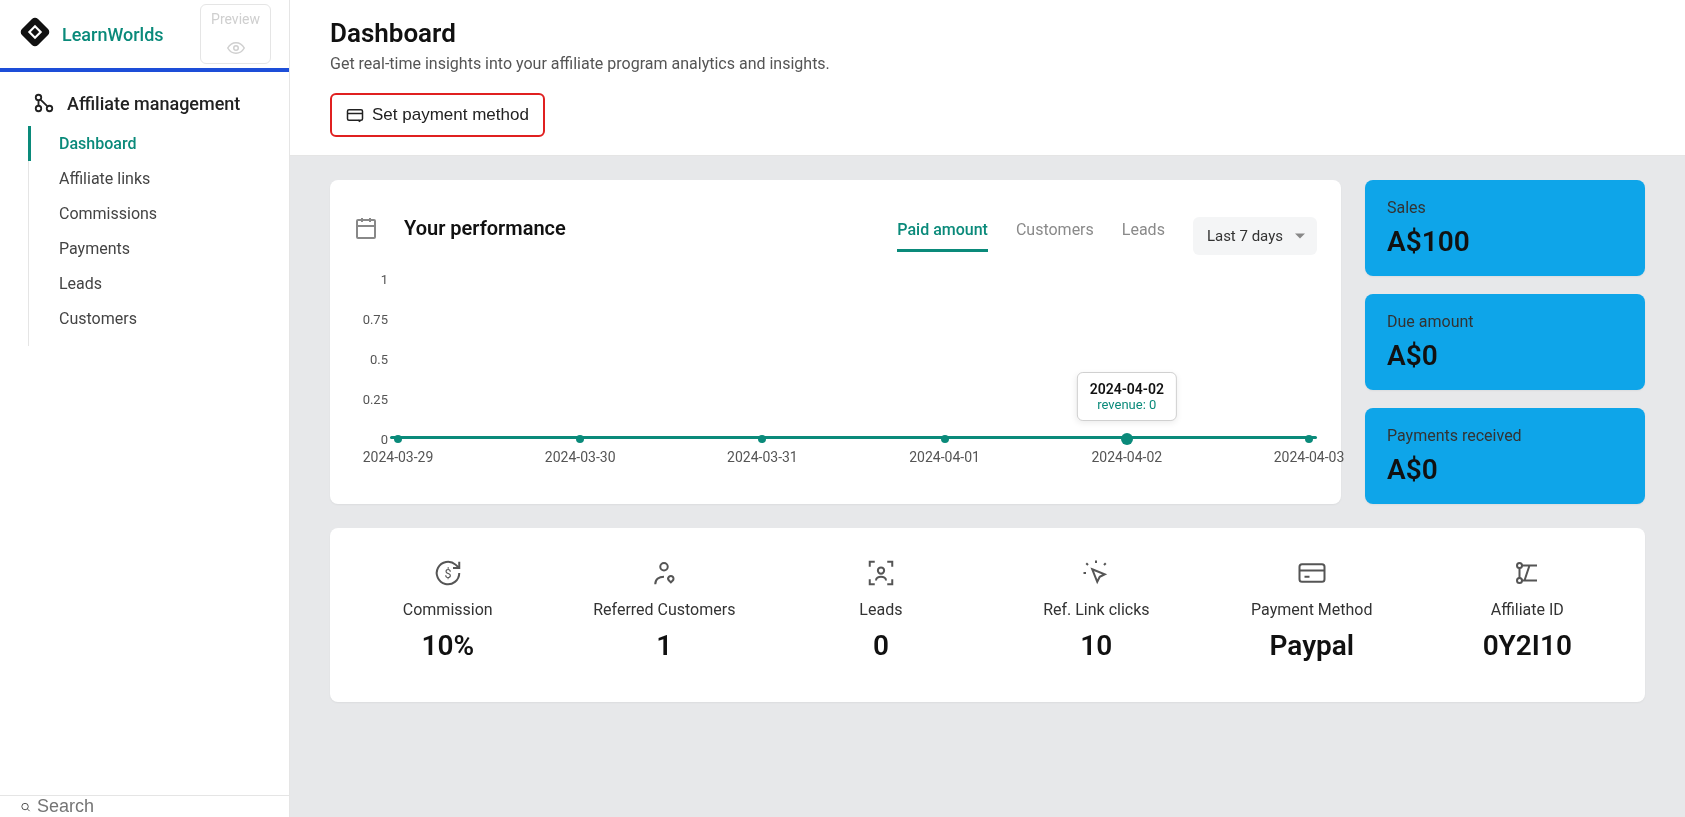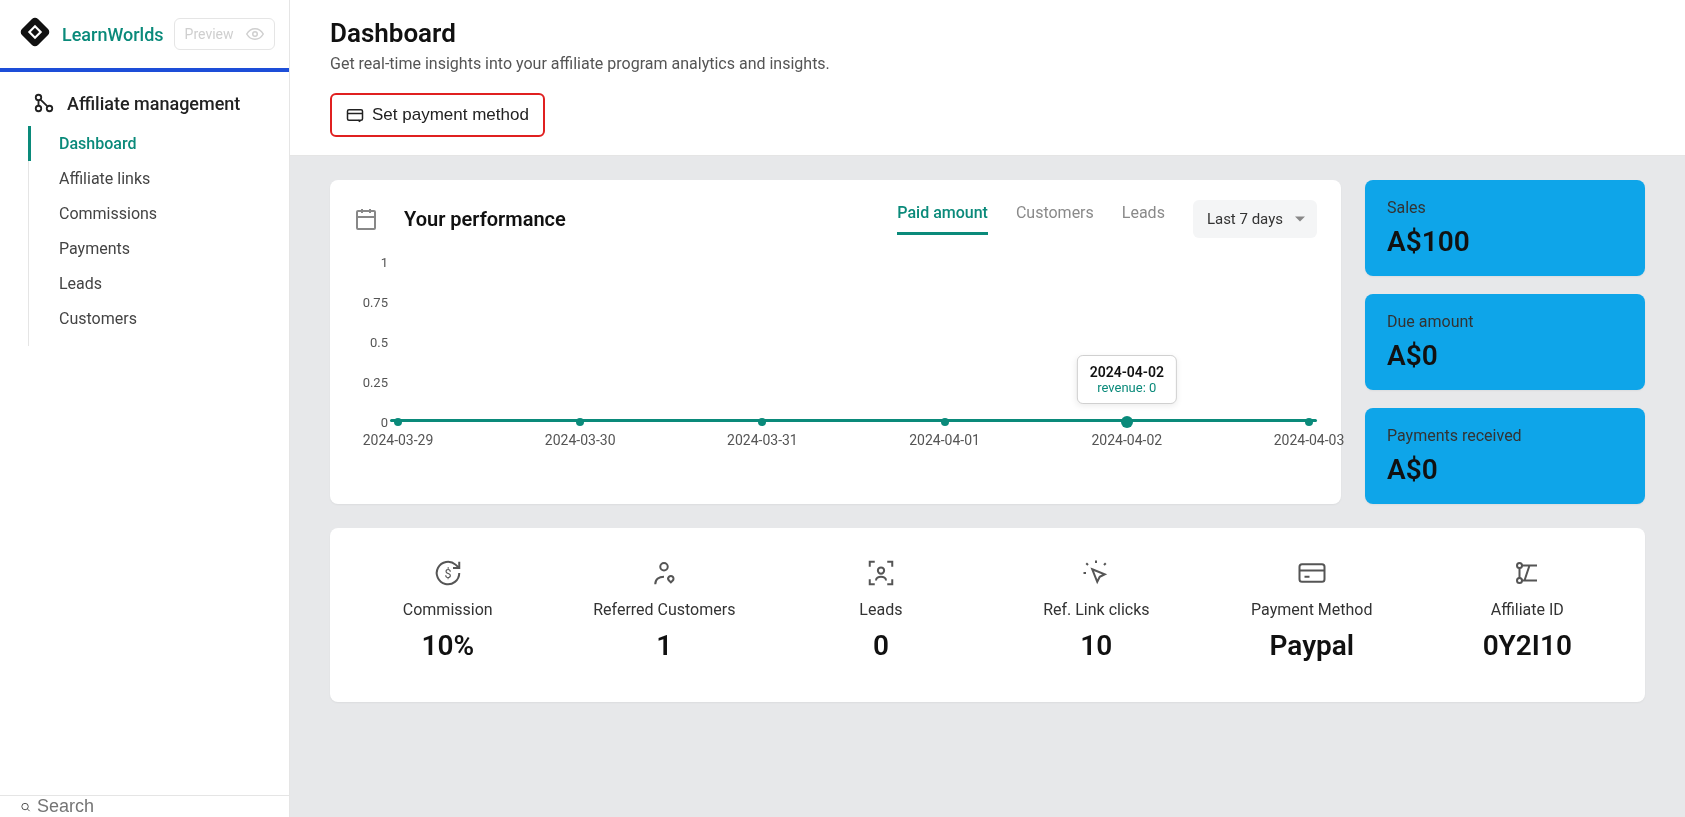--- a/index.html
+++ b/index.html
@@ -2,21 +2,21 @@
 <html><head>
 <meta charset="utf-8">
 <style>
   * { box-sizing: border-box; margin: 0; padding: 0; }
   body { font-family: -apple-system, BlinkMacSystemFont, "Segoe UI", Roboto, Helvetica, Arial, sans-serif; background: #fff; color: #111; width: 1685px; height: 817px; overflow: hidden; display: flex; }
 
   .sidebar { width: 290px; border-right: 1px solid #e5e5e5; display: flex; flex-direction: column; background: #fff; }
   .brand { display: flex; align-items: center; gap: 10px; padding: 14px 18px 14px 18px; border-bottom: 4px solid #1d4ed8; height: 72px; }
   .brand-logo svg { width: 34px; height: 34px; }
   .brand-name { color: #0a8a7a; font-size: 18px; font-weight: 500; }
-  .preview-btn { margin-left: auto; display: inline-flex; align-items: center; gap: 12px; border: 1px solid #e5e5e5; border-radius: 6px; padding: 6px 10px; color: #cfcfcf; font-size: 14px; }
+  .preview-btn { margin-left: auto; display: inline-flex; align-items: center; gap: 12px; border: 1px solid #e5e5e5; border-radius: 6px; padding: 6px 10px; color: #cfcfcf; font-size: 14px; flex-direction: column; }
   .preview-btn svg { width: 18px; height: 18px; }
 
   .section-head { display: flex; align-items: center; gap: 12px; padding: 20px 18px 12px 33px; font-size: 18px; font-weight: 500; color: #222; }
   .section-head svg { width: 22px; height: 22px; }
 
   .nav { padding: 0 0 10px 30px; border-left: 1px solid #e5e5e5; margin-left: 28px; }
   .nav-item { display: block; padding: 8px 12px 8px 28px; margin-left: -31px; font-size: 16px; color: #444; text-decoration: none; border-left: 3px solid transparent; cursor: pointer; }
   .nav-item.active { color: #0a8a7a; border-left-color: #0a8a7a; font-weight: 500; }
 
   .sidebar-spacer { flex: 1; }
@@ -33,21 +33,21 @@
   .tab-btn svg { width: 18px; height: 18px; }
   .tab-btn.highlight { border-color: #e02020; }
 
   .content { flex: 1; background: #e7e8ea; padding: 24px 40px; display: flex; flex-direction: column; gap: 24px; overflow: hidden; }
 
   .top-row { display: flex; gap: 24px; }
   .perf-card { flex: 1; background: #fff; border-radius: 8px; box-shadow: 0 1px 2px rgba(0,0,0,.05); padding: 20px 24px; min-width: 0; }
   .perf-head { display: flex; align-items: center; gap: 12px; }
   .perf-head-title { display: inline-flex; align-items: flex-end; gap: 26px; font-size: 20px; font-weight: 600; color: #111; }
   .perf-head-title svg { width: 24px; height: 24px; }
-  .metric-tabs { margin-left: auto; display: flex; gap: 28px; align-items: center; }
+  .metric-tabs { margin-left: auto; display: flex; gap: 28px; align-items: center; margin-top: 17px; }
   .metric-tab { font-size: 16px; color: #8a8a8a; padding: 0 0 10px 0; border-bottom: 3px solid transparent; cursor: pointer; }
   .metric-tab.active { color: #0a8a7a; border-bottom-color: #0a8a7a; font-weight: 500; }
   .range-select { background: #f4f5f6; border: none; border-radius: 6px; padding: 10px 34px 10px 14px; font-size: 15px; color: #333; position: relative; cursor: pointer; }
   .range-wrap { position: relative; }
   .range-wrap:after { content: ""; position: absolute; right: 12px; top: 50%; width: 0; height: 0; border-left: 5px solid transparent; border-right: 5px solid transparent; border-top: 5px solid #888; transform: translateY(-50%); }
 
   .chart { position: relative; margin-top: 24px; height: 190px; padding-left: 36px; }
   .y-axis { position: absolute; left: 0; top: 0; bottom: 30px; width: 34px; }
   .y-tick { position: absolute; right: 0; transform: translateY(50%); font-size: 13px; color: #555; text-align: right; width: 34px; }
   .plot { position: absolute; left: 44px; right: 8px; top: 0; bottom: 30px; }

